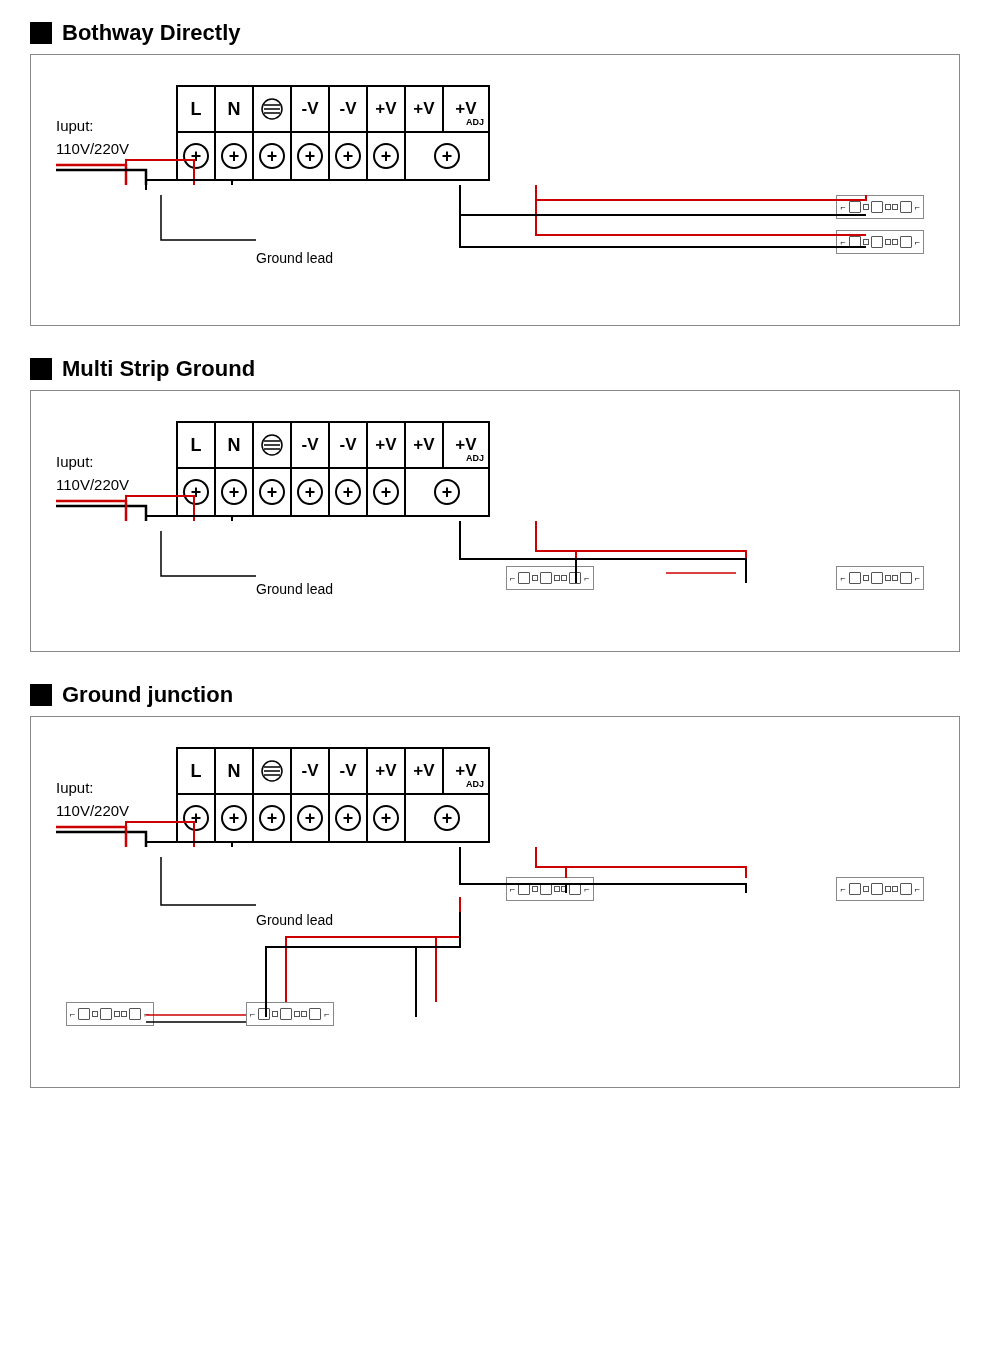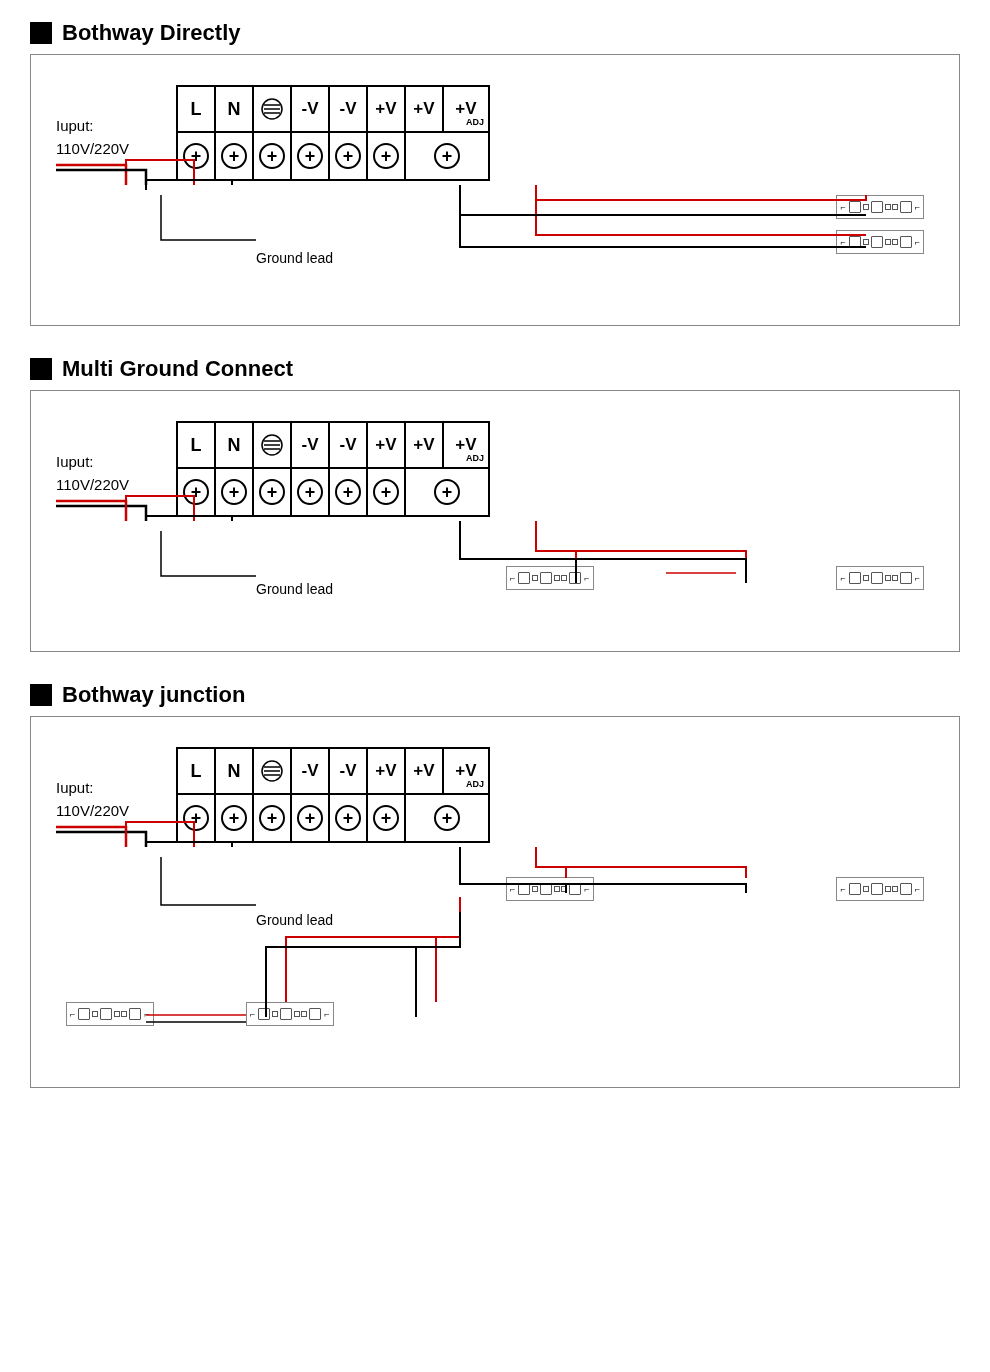--- a/index.html
+++ b/index.html
@@ -187,21 +187,21 @@
         <polyline points="10,90 80,90 80,110" fill="none" stroke="#cc0000" stroke-width="2.5"></polyline>
         <polyline points="10,95 100,95 100,110" fill="none" stroke="#000" stroke-width="2.5"></polyline>
       </svg>
     </div>
   </div>
 </div>
 
 <div>
   <div class="section-title">
     <span class="black-square"></span>
-    <span>Multi Ground Connect</span>
+    <span>Multi Strip Ground</span>
   </div>
   <div class="diagram-box">
     <div style="position:relative; height:220px;">
 
       <div style="position:absolute; left:10px; top:40px; font-size:15px; line-height:1.5;">
         Iuput:<br>110V/220V
       </div>
 
       <div style="position:absolute; left:130px; top:10px;">
         <div style="display:flex; border:2px solid #000; border-bottom:none;">
@@ -297,21 +297,21 @@
         <polyline points="414,110 414,148 530,148 530,172" fill="none" stroke="#000" stroke-width="2"></polyline>
         <polyline points="530,148 700,148 700,172" fill="none" stroke="#000" stroke-width="2"></polyline>
       </svg>
     </div>
   </div>
 </div>
 
 <div>
   <div class="section-title">
     <span class="black-square"></span>
-    <span>Bothway junction</span>
+    <span>Ground junction</span>
   </div>
   <div class="diagram-box">
     <div style="position:relative; height:330px;">
 
       <div style="position:absolute; left:10px; top:40px; font-size:15px; line-height:1.5;">
         Iuput:<br>110V/220V
       </div>
 
       <div style="position:absolute; left:130px; top:10px;">
         <div style="display:flex; border:2px solid #000; border-bottom:none;">

